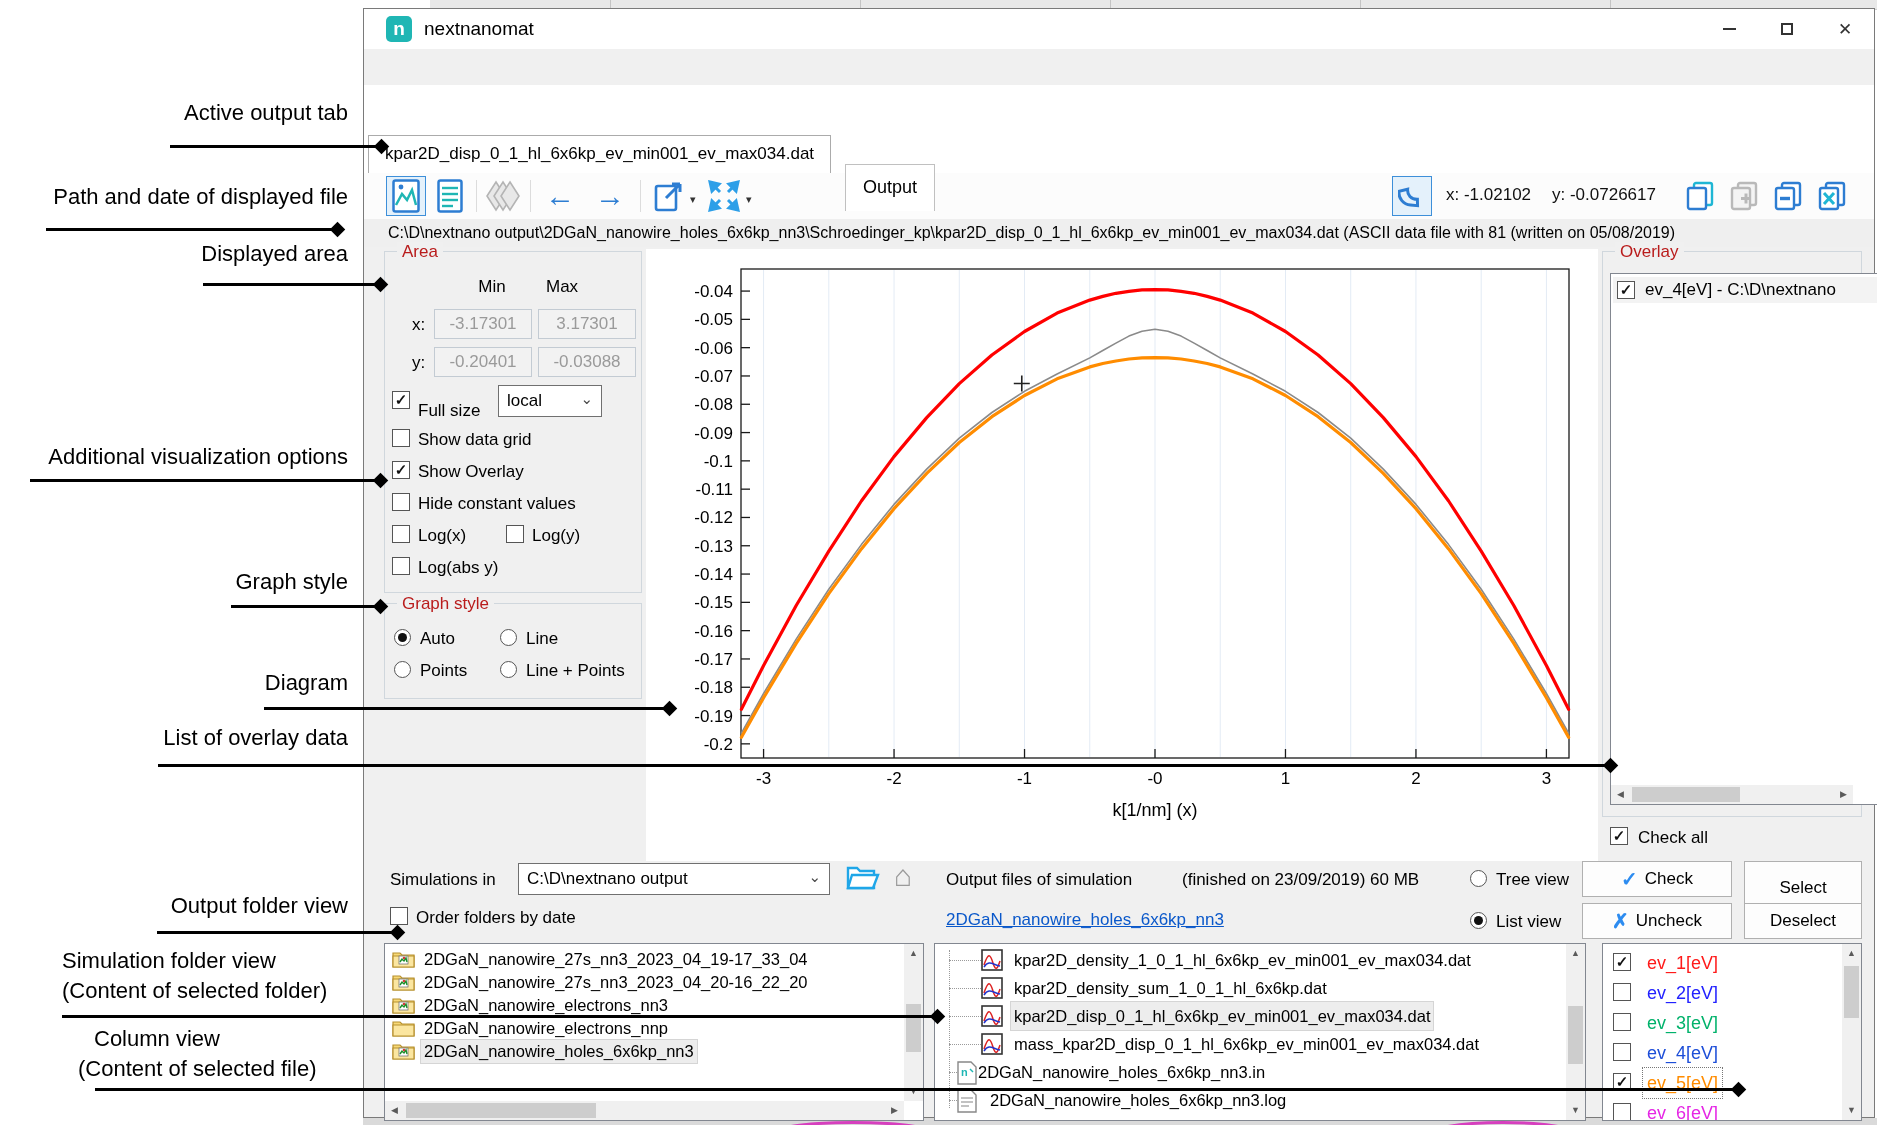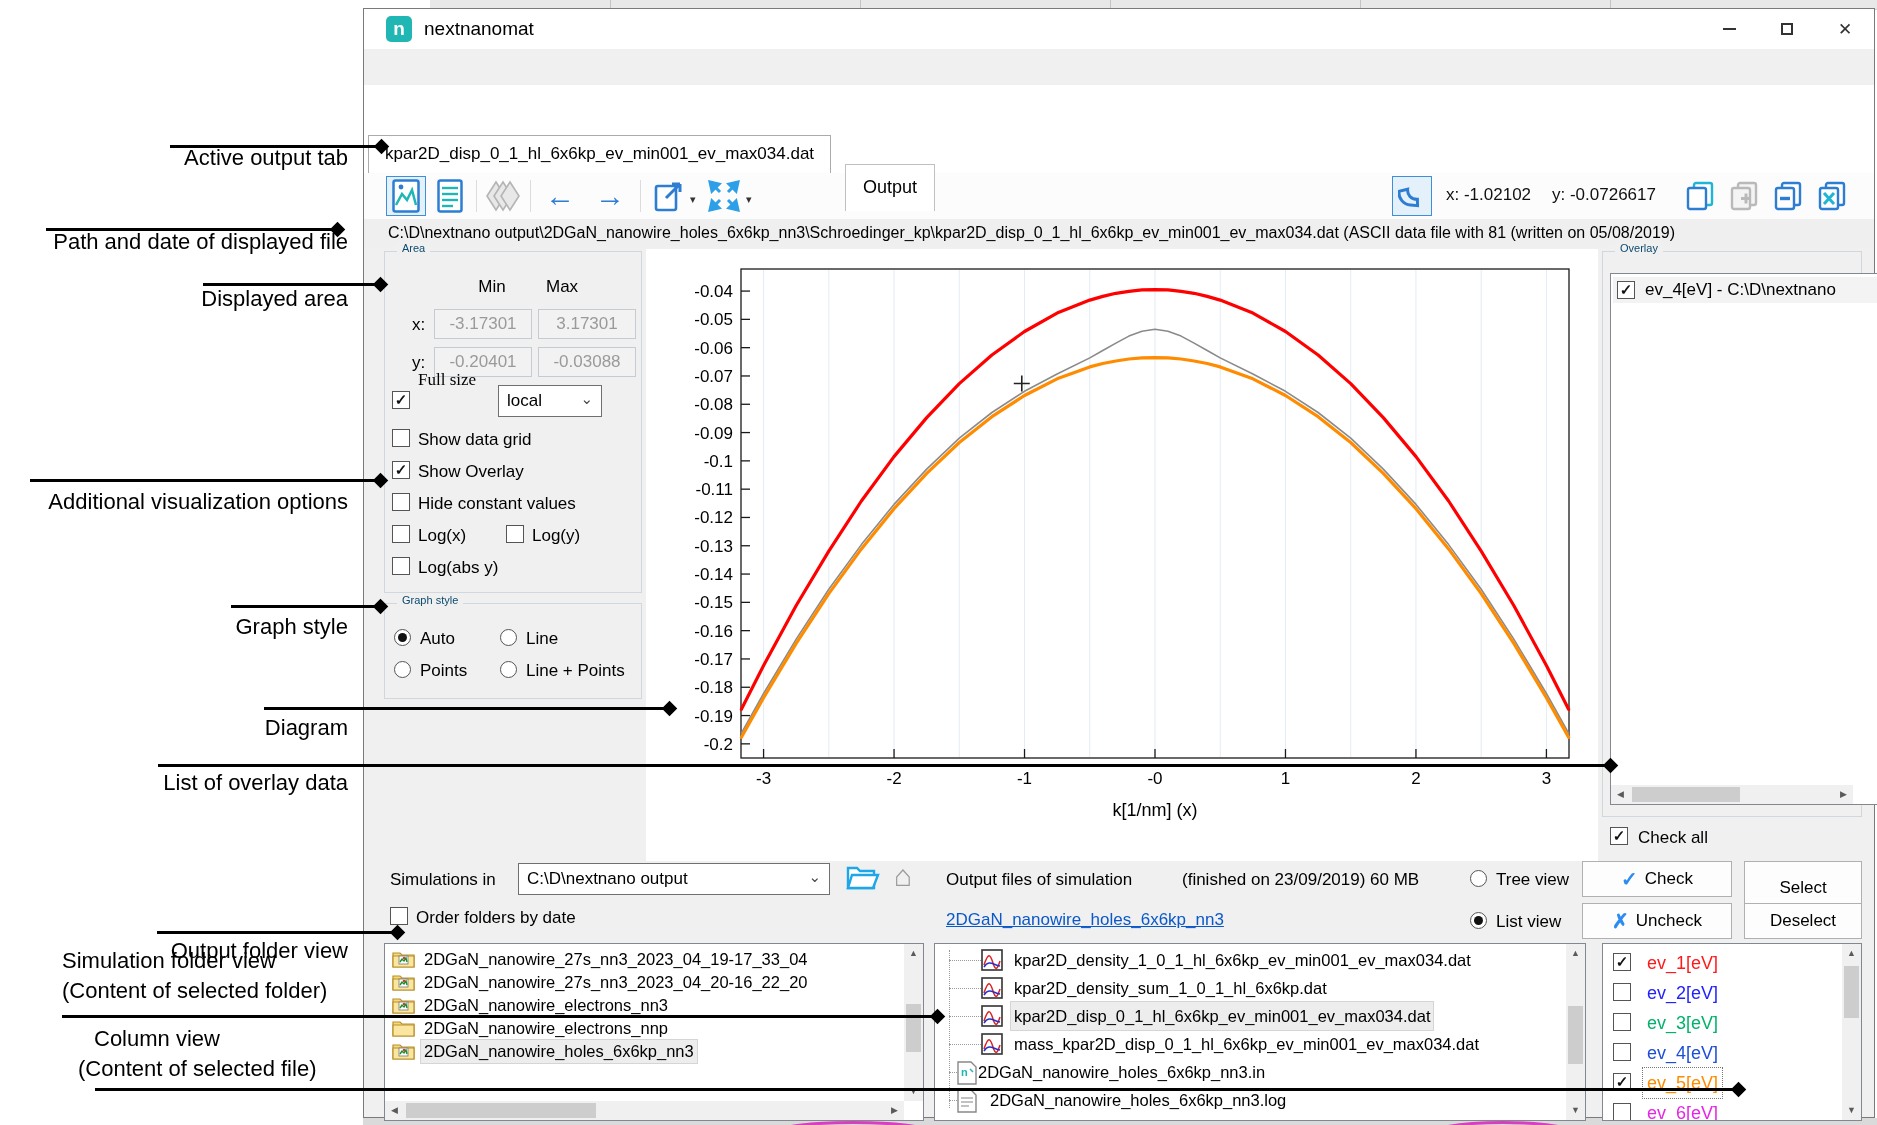--- a/index.html
+++ b/index.html
@@ -33,21 +33,21 @@
   .tbi{position:absolute;top:3px;width:40px;height:40px;display:flex;align-items:center;justify-content:center;}
   .tbi.sel{border:1px solid #3d8fd9;background:#e4f1fb;box-sizing:border-box;}
   .tbsep{position:absolute;top:7px;width:1px;height:32px;background:#dcdcdc;}
   .arrowglyph{font-size:30px;color:#2d7dd2;font-weight:bold;line-height:30px;}
   .caret{position:absolute;top:20px;font-size:11px;color:#333;}
   .coords{position:absolute;top:12px;font-size:17px;color:#111;}
   
   .pathbar{position:absolute;left:0;top:210px;width:100%;height:28px;background:#efefef;font-size:16px;line-height:28px;padding-left:24px;box-sizing:border-box;white-space:nowrap;overflow:hidden;}
   
   .groupbox{position:absolute;border:1px solid #d0d7dd;box-sizing:border-box;}
-  .gb-label{position:absolute;top:-10px;left:12px;background:#f0f0f0;padding:0 5px;font-size:11px;color:#0c4a6e;}
+  .gb-label{position:absolute;top:-10px;left:12px;background:#f0f0f0;padding:0 5px;font-size:17px;color:#b91c1c;}
   
   .cb{position:absolute;width:18px;height:18px;background:#fff;border:1px solid #555;box-sizing:border-box;font-size:15px;line-height:15px;text-align:center;color:#111;}
   .cb.on::after{content:"✓";font-weight:bold;}
   .radio{position:absolute;width:17px;height:17px;border:1px solid #555;border-radius:50%;background:#fff;box-sizing:border-box;}
   .radio.on::after{content:"";position:absolute;left:3px;top:3px;width:9px;height:9px;border-radius:50%;background:#111;}
   .lbl{position:absolute;font-size:17px;white-space:nowrap;}
   .numbox{position:absolute;height:30px;background:#f2f2f2;border:1px solid #c3cbd3;box-sizing:border-box;text-align:center;line-height:28px;font-size:17px;color:#9a9a9a;}
   .selectbox{position:absolute;height:32px;background:#fff;border:1px solid #707070;box-sizing:border-box;font-size:17px;line-height:30px;padding-left:8px;}
   .selectbox .chev{position:absolute;right:8px;top:-2px;font-size:15px;color:#444;}
   .btn{position:absolute;background:#fdfdfd;border:1px solid #b0b0b0;box-sizing:border-box;font-size:17px;display:flex;align-items:center;justify-content:center;gap:7px;}
@@ -69,21 +69,21 @@
   .flist-item{position:absolute;left:2px;height:23px;font-size:16.5px;line-height:23px;white-space:nowrap;}
   .flist-item.selected .txt{background:#ededed;outline:1px solid #d5d5d5;}
   .file-item{position:absolute;height:28px;font-size:16.5px;line-height:28px;white-space:nowrap;}
   .file-item.selected .txt{background:#ededed;outline:1px solid #d5d5d5;}
   .col-item{position:absolute;left:2px;height:30px;font-size:18px;line-height:30px;white-space:nowrap;}
   .col-item .cb{top:5px;}
   .col-item.focus .txt{outline:1px dotted #777;}
   .treeline{position:absolute;border-left:1px dotted #9a9a9a;}
   
   .ann{position:absolute;font-size:22px;color:#000;white-space:nowrap;z-index:50;}
-  .ann.right{text-align:center;margin-top:45px;}
+  .ann.right{text-align:center;}
   .ann-line{position:absolute;height:3px;background:#000;z-index:50;}
   .ann-dia{position:absolute;width:11px;height:11px;background:#000;transform:rotate(45deg);z-index:50;}
   svg text{font-family:"Liberation Sans",sans-serif;}
 </style>
 </head>
 <body>
 
 <div id="page">
 
   <div class="top-strip">
@@ -230,21 +230,21 @@
     <span class="lbl" style="left:88px;top:268px;width:80px;text-align:center;">Min</span>
     <span class="lbl" style="left:182px;top:268px;width:80px;text-align:left;">Max</span>
     <span class="lbl" style="left:48px;top:306px;">x:</span>
     <div class="numbox" style="left:70px;top:300px;width:98px;">-3.17301</div>
     <div class="numbox" style="left:174px;top:300px;width:98px;">3.17301</div>
     <span class="lbl" style="left:48px;top:344px;">y:</span>
     <div class="numbox" style="left:70px;top:338px;width:98px;">-0.20401</div>
     <div class="numbox" style="left:174px;top:338px;width:98px;">-0.03088</div>
 
     <div class="cb on" style="left:28px;top:382px;"></div>
-    <span class="lbl" style="left:54px;top:361px;font-family:Liberation Serif, serif;">Full size</span>
+    <span class="lbl" style="left:54px;top:392px;">Full size</span>
     <div class="selectbox" style="left:134px;top:376px;width:104px;">
       <span>local</span>
       <span class="chev">⌄</span>
     </div>
 
     <div class="cb" style="left:28px;top:420px;"></div>
     <span class="lbl" style="left:54px;top:421px;">Show data grid</span>
     <div class="cb on" style="left:28px;top:452px;"></div>
     <span class="lbl" style="left:54px;top:453px;">Show Overlay</span>
     <div class="cb" style="left:28px;top:484px;"></div>

